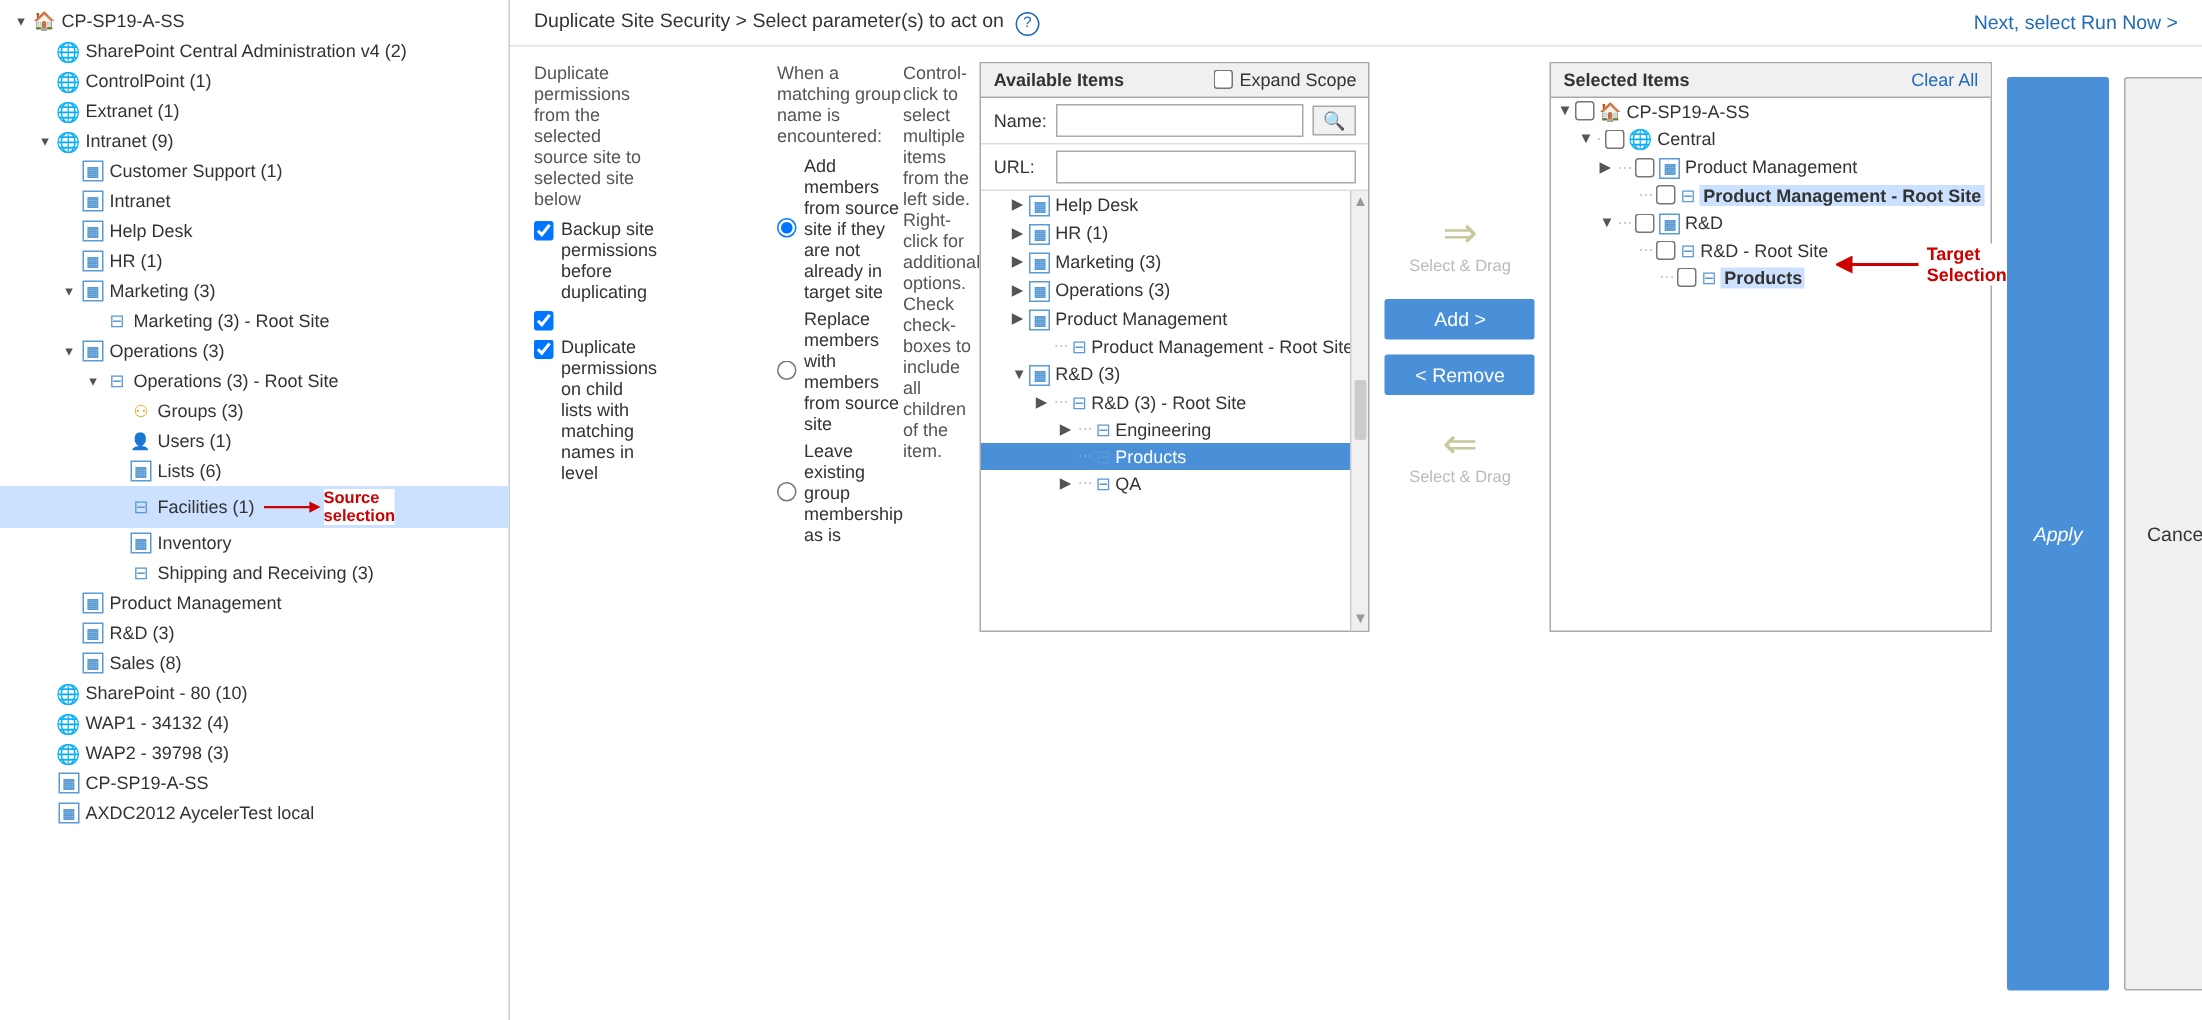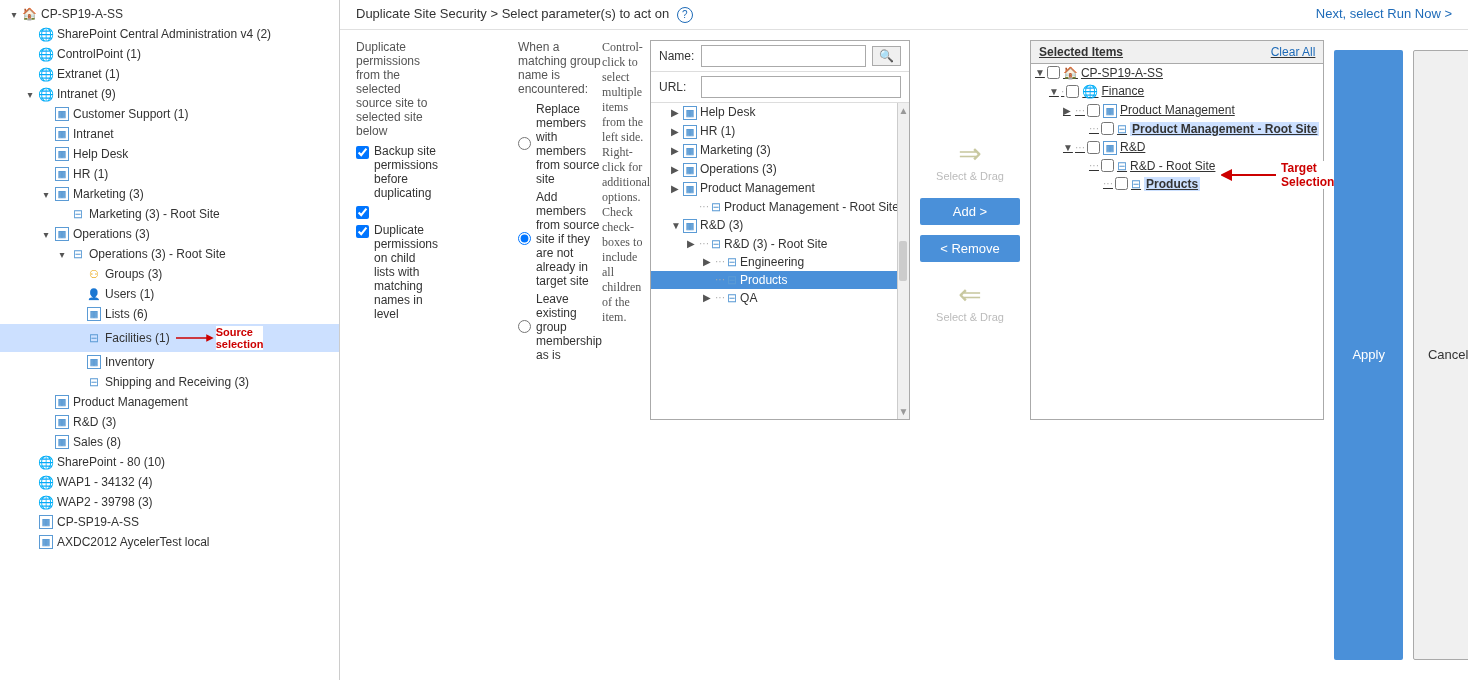--- a/index.html
+++ b/index.html
@@ -38,20 +38,21 @@
       flex: 1;
       display: flex;
       flex-direction: column;
       padding: 0;
       overflow: hidden;
     }
 
     #top-bar {
       display: flex;
       justify-content: space-between;
+      align-items: center;
       padding: 6px 16px;
       border-bottom: 1px solid #e0e0e0;
       background: #fff;
     }
     .breadcrumb { font-size: 13px; color: #333; }
     .next-link { color: #1e6bb8; font-size: 13px; cursor: pointer; }
 
     #content-area {
       flex: 1;
       display: flex;
@@ -202,21 +203,21 @@
     }
 
     .panel-checkbox { margin-right: 3px; }
 
     .bottom-buttons {
       display: flex;
       justify-content: center;
       gap: 10px;
       padding: 10px;
     }
-    .apply-btn { background: #4a90d9; color: #fff; border: none; padding: 5px 18px; cursor: pointer; border-radius: 2px; font-size: 13px; }
+    .apply-btn { background: #4a90d9; color: #fff; border: none; padding: 5px 18px; cursor: pointer; border-radius: 2px; font-size: 13px; font-style: italic; }
     .cancel-btn { background: #f0f0f0; color: #333; border: 1px solid #aaa; padding: 5px 14px; cursor: pointer; border-radius: 2px; font-size: 13px; }
   </style>
 </head>
 <body>
 
 <div id="sidebar">
 
 <div class="tree-item indent-1">
       <span class="tree-toggle">▾</span>
       <span class="tree-icon">
@@ -446,44 +447,51 @@
             <div class="checkbox-row">
               <input type="checkbox" checked="" style="">
               <span>Duplicate permissions on child lists with matching names in level</span>
             </div>
           </div>
       </div>
       <div class="options-col">
         <div class="section-title">When a matching group name is encountered:</div>
         <div id="radios-container">
             <div class="radio-row">
+              <input type="radio" name="group-option" checked="" style="">
+              <span>Add members from source site if they are not already in target site</span>
+            </div>
+            <div class="radio-row">
               <input type="radio" name="group-option" style="">
               <span>Replace members with members from source site</span>
-            </div>
-            <div class="radio-row">
-              <input type="radio" name="group-option" checked="" style="">
-              <span>Add members from source site if they are not already in target site</span>
             </div>
             <div class="radio-row">
               <input type="radio" name="group-option" style="">
               <span>Leave existing group membership as is</span>
             </div>
           </div>
       </div>
     </div>
 
-    <div style="font-size:12px;color:#555;margin-bottom:18px;font-family:Liberation Serif, serif;">
+    <div style="font-size:12px;color:#555;margin-bottom:18px;">
       Control-click to select multiple items from the left side. Right-click for additional options.
       <span style="float:right;font-size:12px;color:#555;">Check check-boxes to include all children of the item.</span>
     </div>
 
     <div class="panels-row">
 
       <div style="flex:1;display:flex;flex-direction:column;">
         <div class="available-panel">
+          <div class="panel-header">
+            <span>Available Items</span>
+            <div class="expand-scope">
+              <input type="checkbox" style="">
+              <span>Expand Scope</span>
+            </div>
+          </div>
           <div class="search-row">
             <span class="search-label">Name:</span>
             <input type="text" class="search-input" style="">
             <button class="search-btn">🔍</button>
           </div>
           <div class="url-row">
             <span class="url-label">URL:</span>
             <input type="text" class="url-input" style="">
           </div>
           <div class="tree-panel-content">
@@ -565,40 +573,40 @@
           <div style="font-size:11px;color:#bbb;">Select &amp; Drag</div>
         </div>
         <button class="add-btn">Add &gt;</button>
         <button class="remove-btn">&lt; Remove</button>
         <div class="drag-area-bottom">
           <div class="drag-arrow">⇐</div>
           <div style="font-size:11px;color:#bbb;">Select &amp; Drag</div>
         </div>
       </div>
 
-      <div style="flex:1;display:flex;flex-direction:column;position:relative;text-decoration:underline;">
+      <div style="flex:1;display:flex;flex-direction:column;position:relative;">
         <div class="selected-panel">
           <div class="selected-panel-header">
             <span>Selected Items</span>
             <a class="clear-all-link">Clear All</a>
           </div>
           <div class="tree-panel-content">
             <div id="selected-tree-items">
                 <div class="sel-tree-item" style="padding-left: 4px;">
                   <span style="width:12px;font-size:10px;color:#555;">▼</span>
                   <input type="checkbox" class="panel-checkbox" style="">
                   <span style="margin-right:3px;"><span style="color:#5b9bd5;font-size:12px;">🏠</span></span>
                   <span>CP-SP19-A-SS</span>
                 </div>
                 <div class="sel-tree-item" style="padding-left: 18px;">
                   <span style="width:12px;font-size:10px;color:#555;">▼</span>
                   <span style="color:#aaa;font-size:10px;margin-right:2px;">·</span>
                   <input type="checkbox" class="panel-checkbox" style="">
                   <span style="margin-right:3px;"><span style="color:#1e6bb8;font-size:13px;">🌐</span></span>
-                  <span>Finance</span>
+                  <span>Central</span>
                 </div>
                 <div class="sel-tree-item" style="padding-left: 32px;">
                   <span style="width:12px;font-size:10px;color:#555;">▶</span>
                   <span style="color:#aaa;font-size:10px;margin-right:2px;">···</span>
                   <input type="checkbox" class="panel-checkbox" style="">
                   <span style="margin-right:3px;"><span style="display:inline-flex;align-items:center;justify-content:center;width:14px;height:14px;border:1px solid #5b9bd5;color:#5b9bd5;font-size:9px;font-weight:bold;">▦</span></span>
                   <span>Product Management</span>
                 </div>
                 <div class="sel-tree-item" style="padding-left: 46px;">
                   <span style="width:12px;"> </span>

